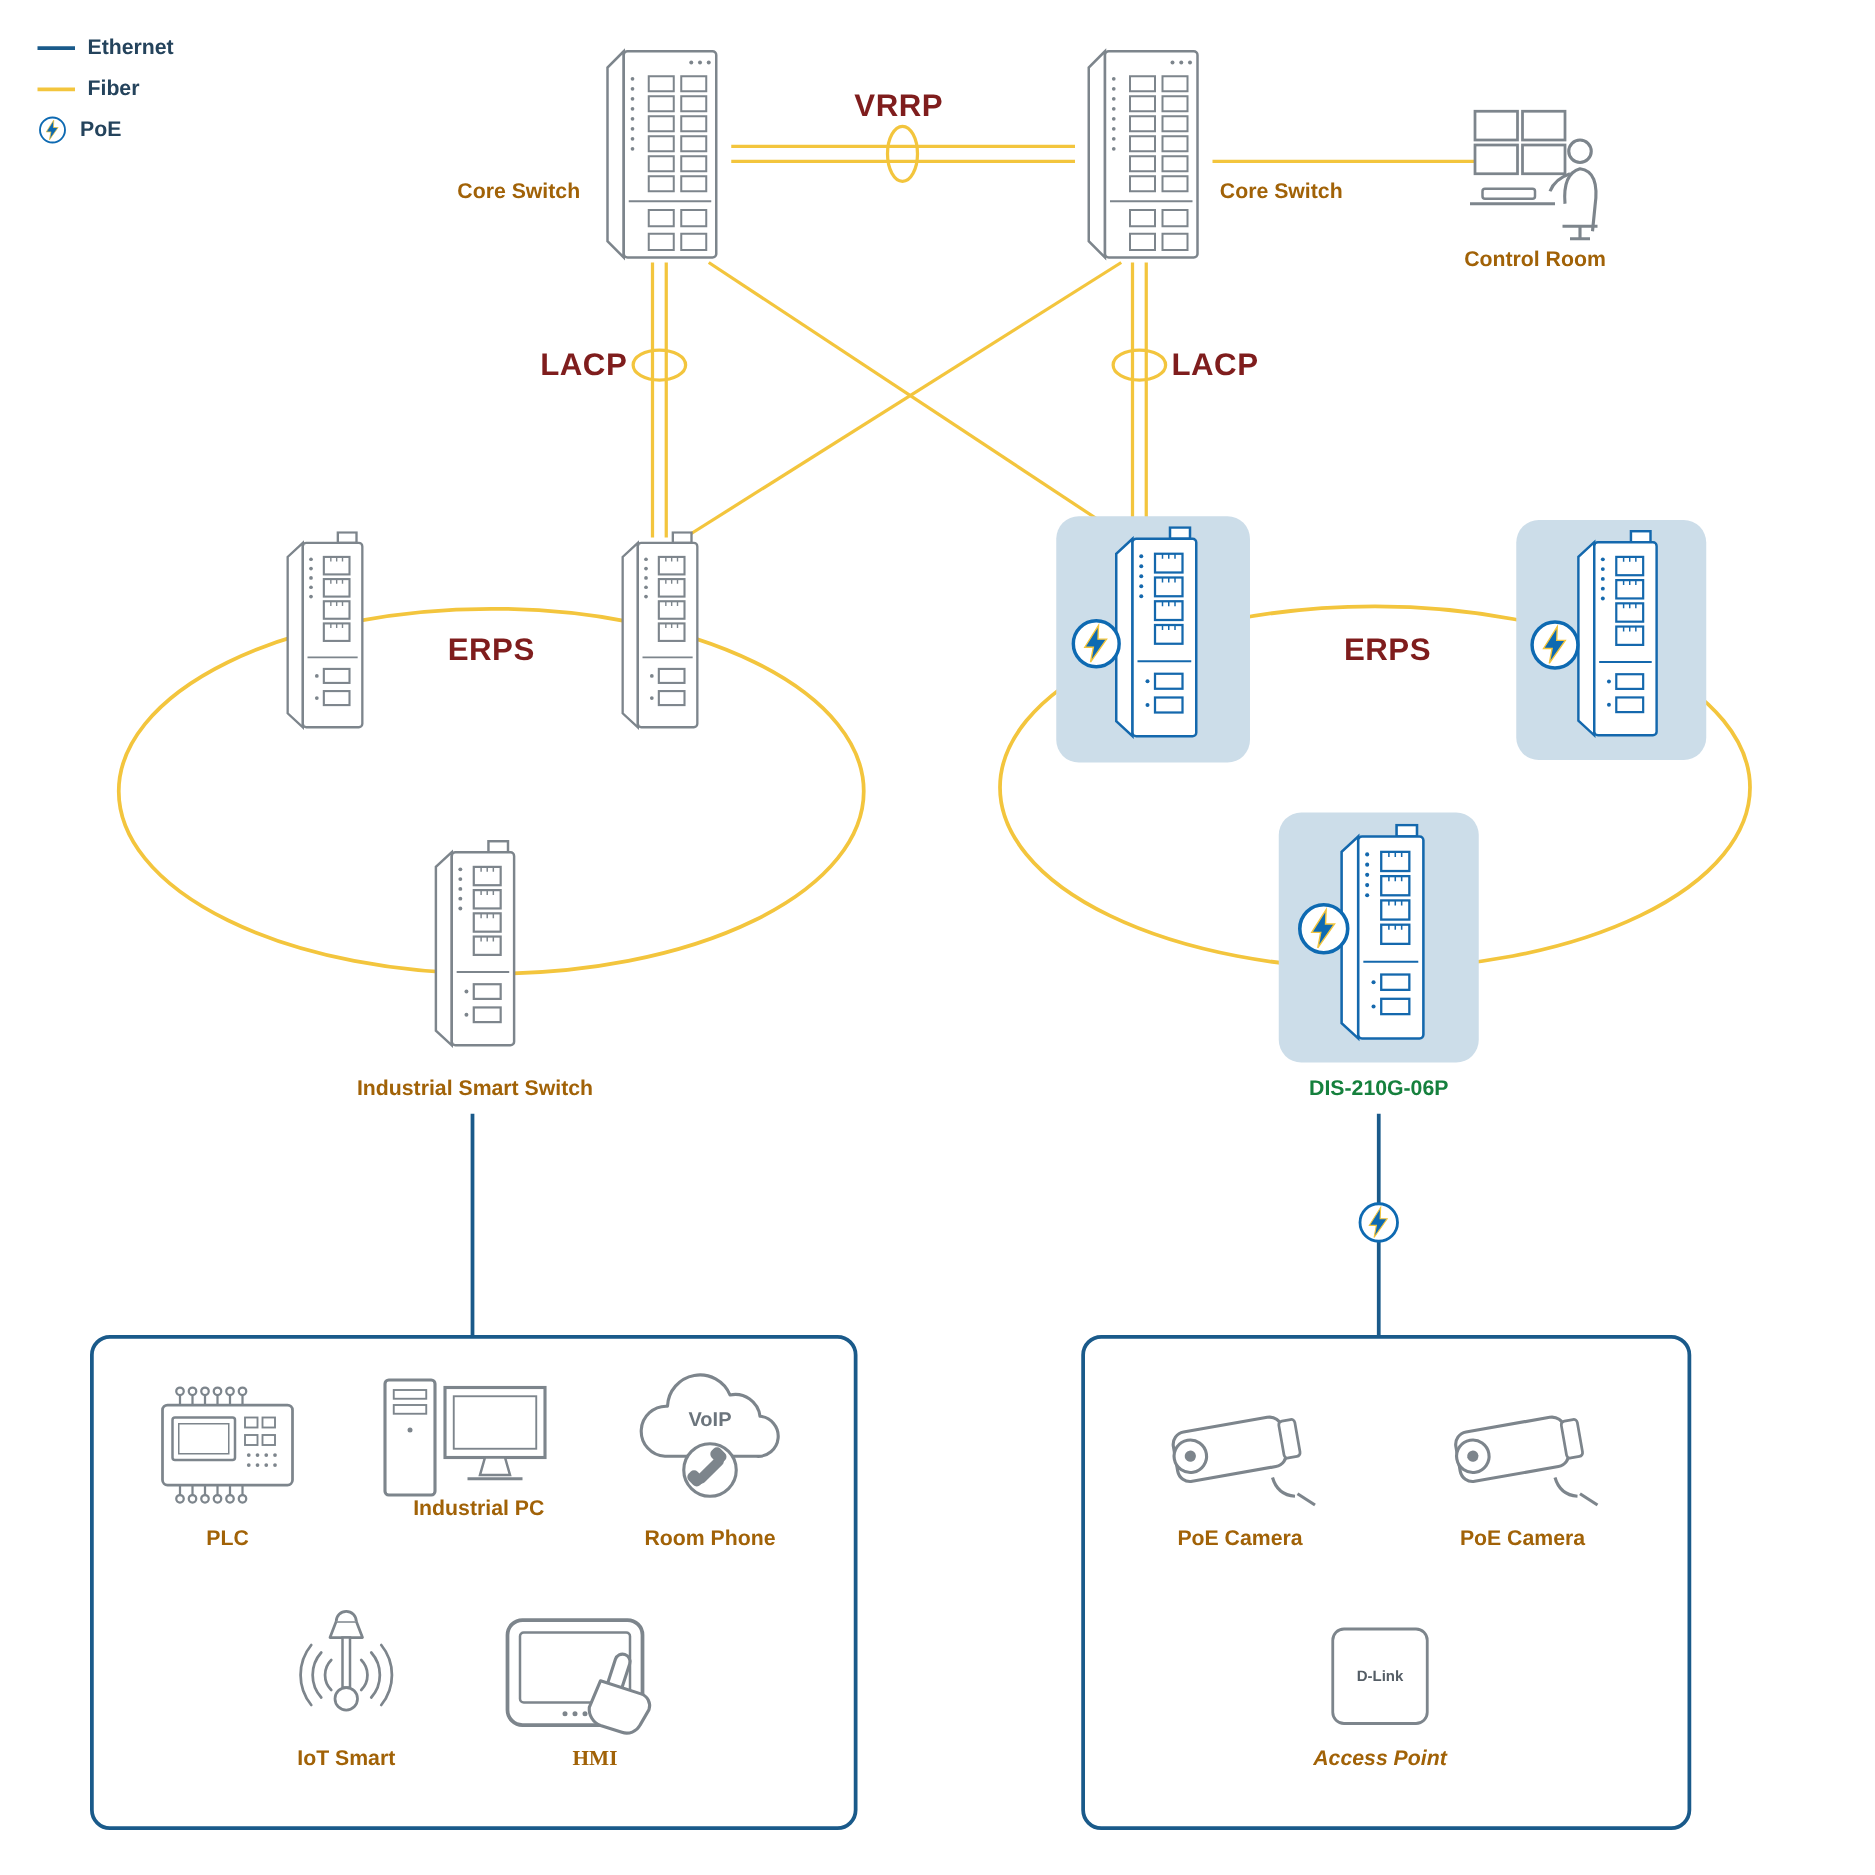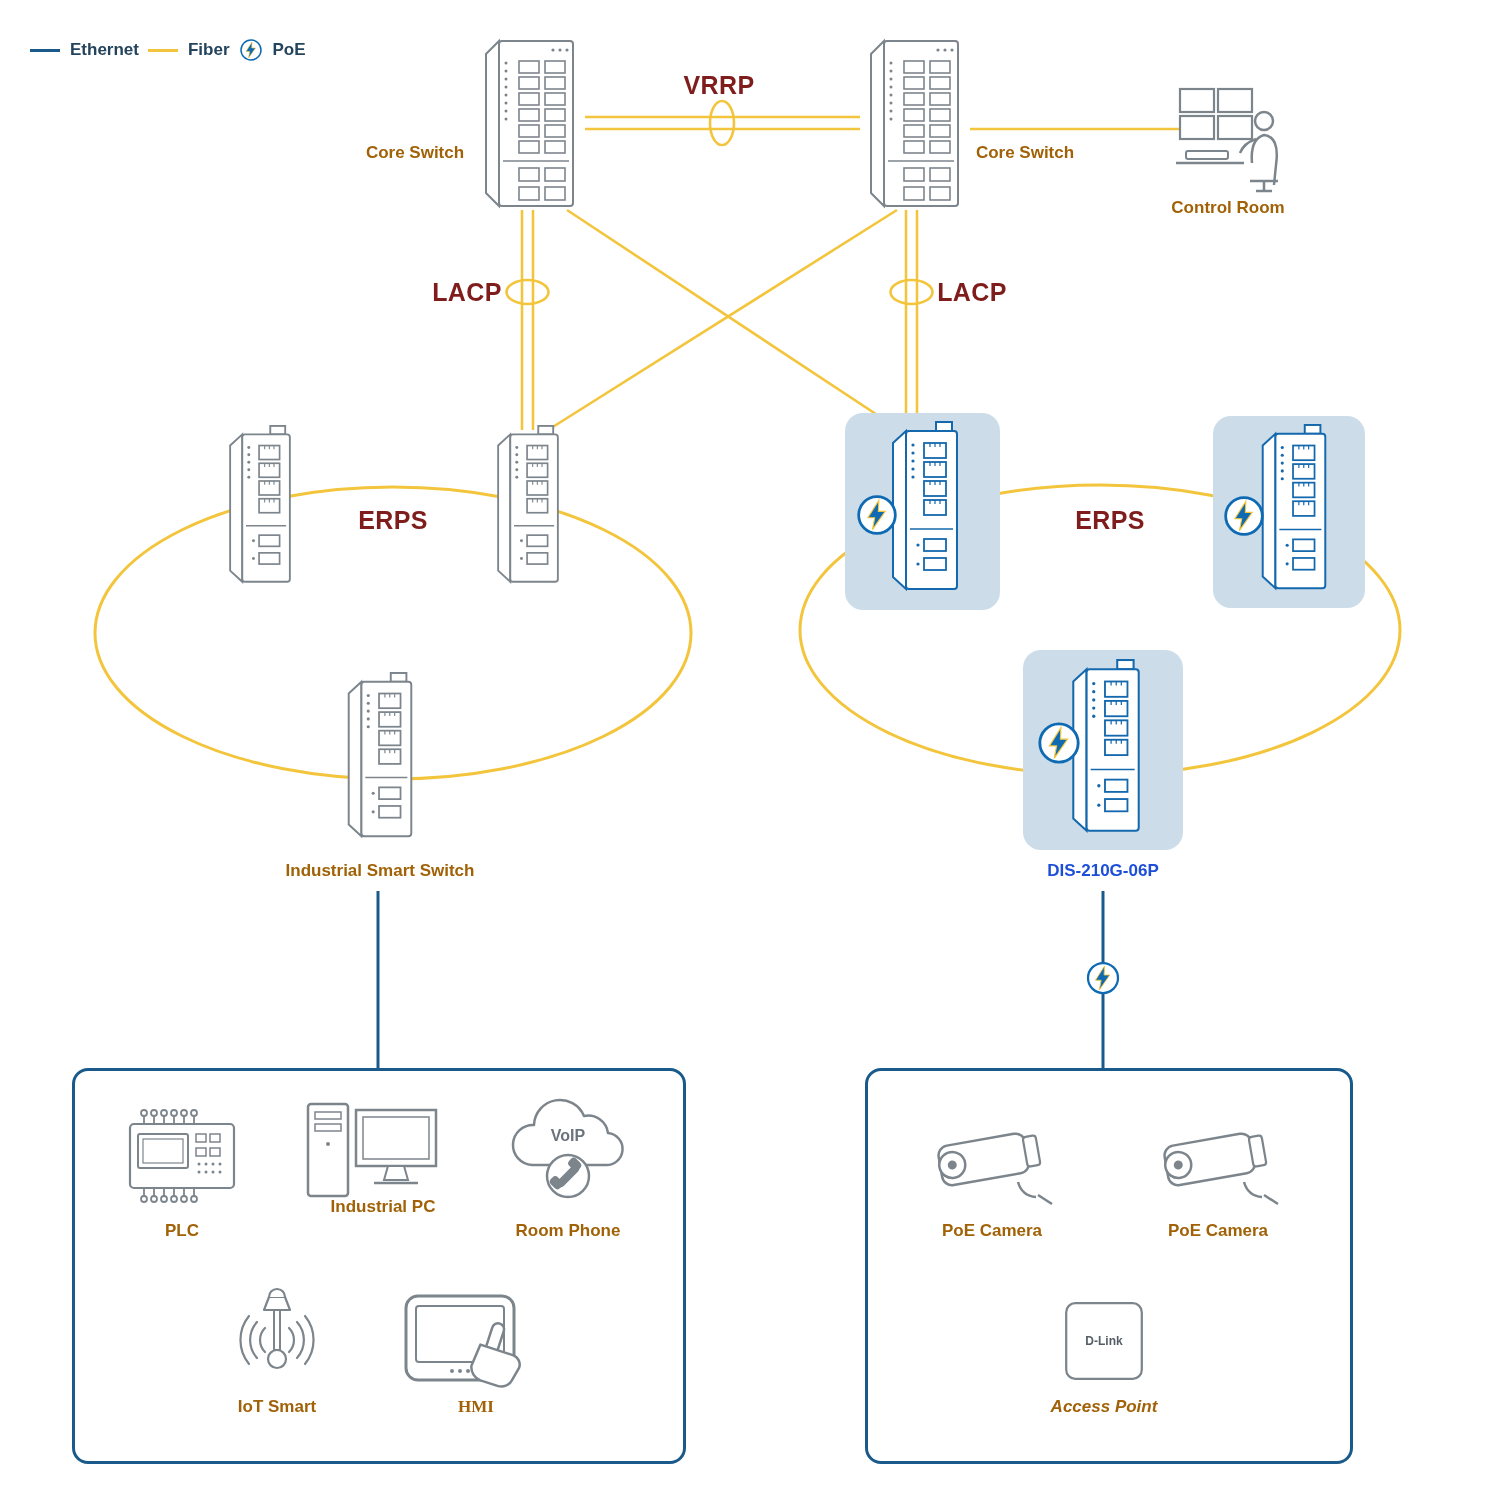--- a/index.html
+++ b/index.html
@@ -4,22 +4,22 @@
 <style>
   html,body{margin:0;padding:0;background:#fff;}
   body{font-family:"Liberation Sans",sans-serif;}
   .stage{position:relative;width:1500px;height:1500px;background:#fff;overflow:hidden;}
   .layer-svg{position:absolute;left:0;top:0;width:1500px;height:1500px;}
   .device-box{position:absolute;border:3px solid #1a5a8a;border-radius:16px;background:#fff;}
   #left-device-box{left:72px;top:1068px;width:608px;height:390px;}
   #right-device-box{left:865px;top:1068px;width:482px;height:390px;}
   .lbl{position:absolute;transform:translateX(-50%);font-weight:700;font-size:17px;color:#a16207;white-space:nowrap;line-height:1;}
   .lbl-proto{font-size:25px;color:#7f1d1d;letter-spacing:.4px;}
-  .lbl-model{color:#1d4ed8;}
-  .legend{position:absolute;left:30px;top:38px;display:flex;gap:9px;}
+  .lbl-model{color:#15803d;}
+  .legend{position:absolute;left:30px;top:26px;display:flex;flex-direction:column;gap:9px;}
   .legend-row{display:flex;align-items:center;gap:10px;height:24px;}
   .legend-swatch{width:30px;height:0;border-top:3px solid #000;}
   .sw-eth{border-color:#1a5a8a;}
   .sw-fib{border-color:#f3c53d;}
   .legend-label{font-weight:700;font-size:17px;color:#24435c;}
   .icon-gray{color:#7d858c;}
   .icon-blue{color:#1468ad;}
 </style>
 </head>
 <body>

